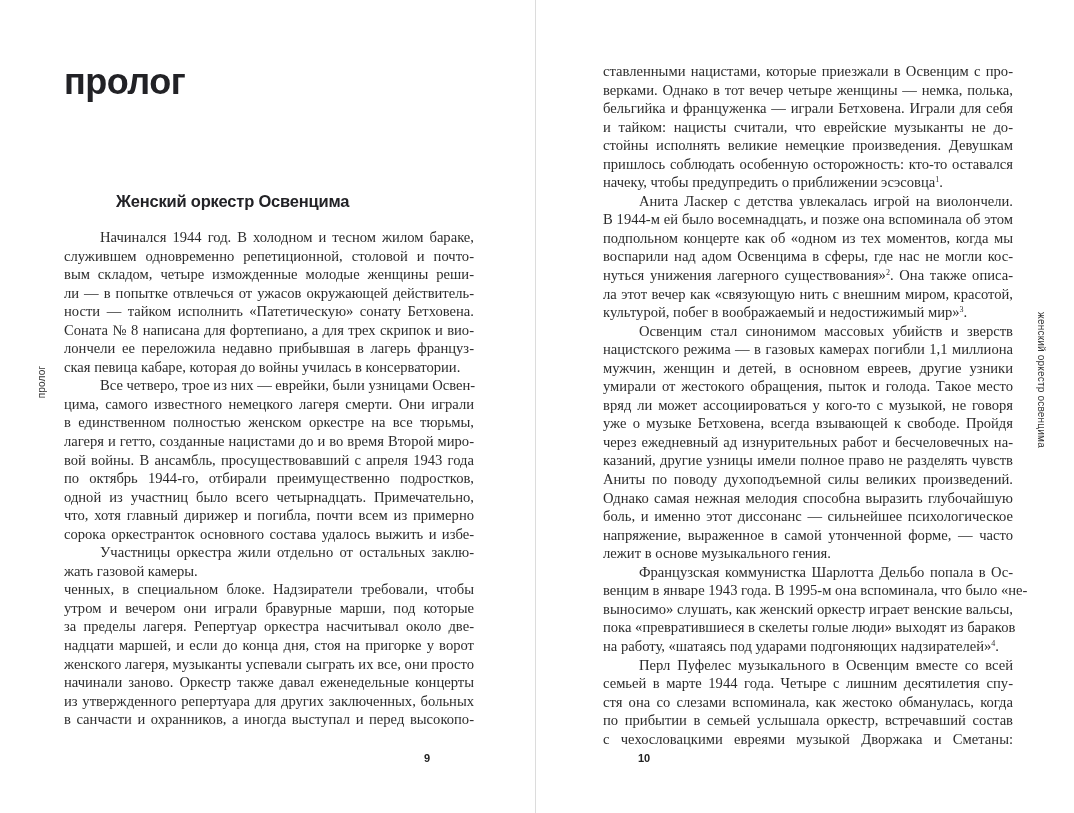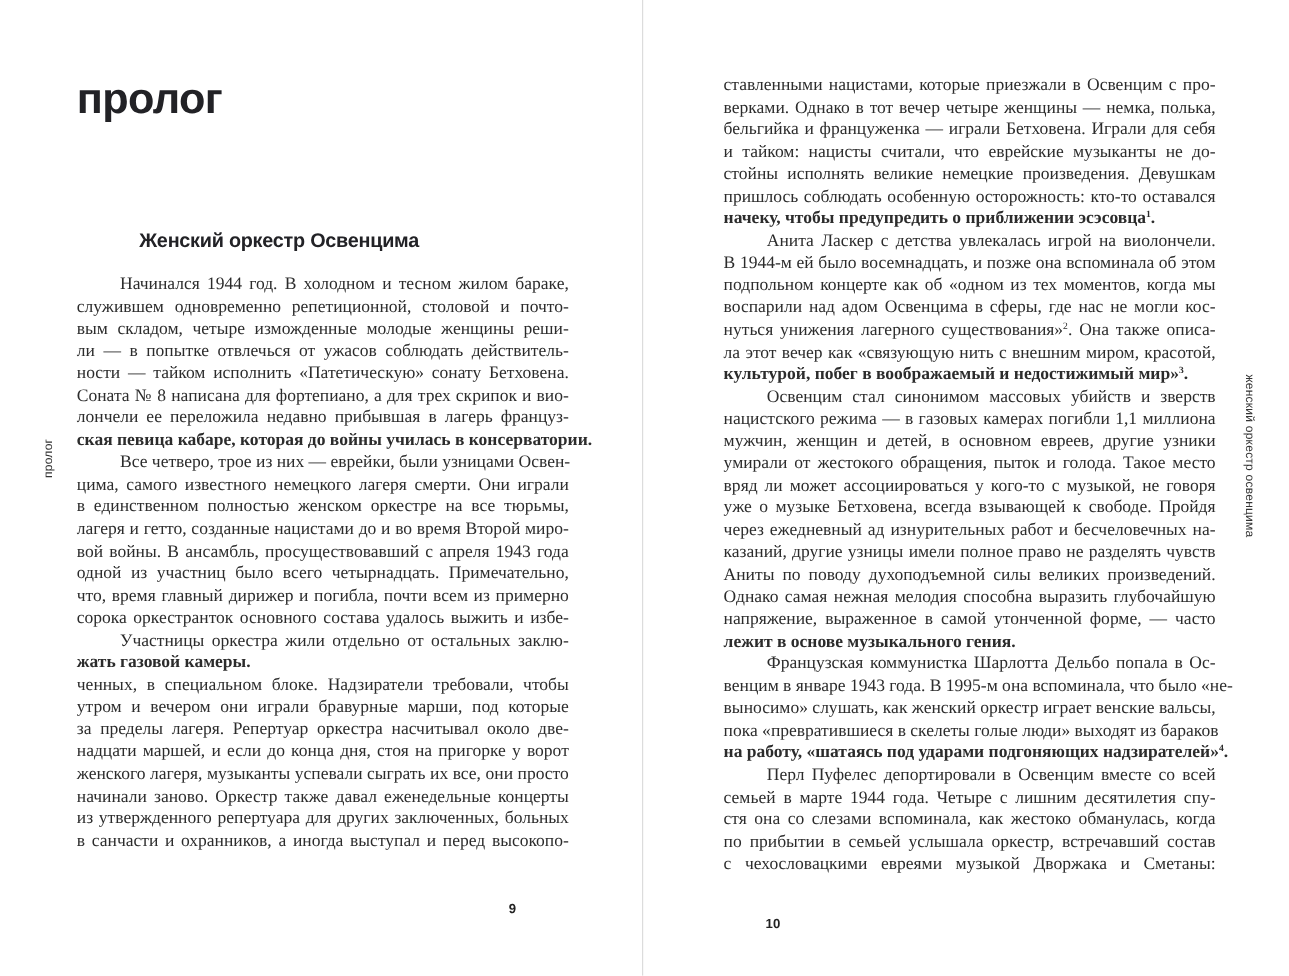--- a/index.html
+++ b/index.html
@@ -23,61 +23,62 @@
   .body-text {
     position: absolute; width: 410px;
     font-family: "Liberation Serif", serif; font-size: 14.6px; color: #2c2c2c;
   }
   .left-body { left: 64px; top: 228px; }
   .right-body { left: 603px; top: 62px; }
   .line {
     display: block; height: 18.55px; line-height: 18.55px;
     white-space: nowrap; text-align: justify; text-align-last: justify;
   }
-  .line.last { text-align-last: left; font-weight: bold; }
+  .line.last { text-align-last: left; }
   .line.indent { padding-left: 36px; }
   sup { font-size: 8px; line-height: 0; vertical-align: 5px; }
 
   .running-head {
     position: absolute; font-family: "Liberation Sans", sans-serif; font-size: 10px; color: #333;
     white-space: nowrap; letter-spacing: 0.2px;
   }
   .running-head-left { left: 22px; top: 382px; transform: translate(-50%, -50%) rotate(-90deg); transform-origin: center; left: 41px; }
   .running-head-right { top: 380px; left: 1041px; transform: translate(-50%, -50%) rotate(90deg); transform-origin: center; }
 
   .folio {
     position: absolute; top: 752px; font-family: "Liberation Sans", sans-serif;
     font-weight: bold; font-size: 11px; color: #222;
   }
   .folio-left { left: 424px; }
-  .folio-right { left: 638px; margin-top: 12px; }
+  .folio-right { left: 638px; }
 </style>
 </head>
 <body>
 
 <div class="spread">
   <div class="page page-left">
     <h1 class="chapter-title">пролог</h1>
     <h2 class="section-title">Женский оркестр Освенцима</h2>
     <div class="body-text left-body" id="left-body">
         <span class="line indent">Начинался 1944 год. В холодном и тесном жилом бараке,</span>
         <span class="line">служившем одновременно репетиционной, столовой и почто-</span>
         <span class="line">вым складом, четыре изможденные молодые женщины реши-</span>
-        <span class="line">ли — в попытке отвлечься от ужасов соблюдать действитель-</span>
+        <span class="line">ли — в попытке отвлечься от ужасов окружающей действитель-</span>
         <span class="line">ности — тайком исполнить «Патетическую» сонату Бетховена.</span>
         <span class="line">Соната № 8 написана для фортепиано, а для трех скрипок и вио-</span>
         <span class="line">лончели ее переложила недавно прибывшая в лагерь француз-</span>
         <span class="line last">ская певица кабаре, которая до войны училась в консерватории.</span>
         <span class="line indent">Все четверо, трое из них — еврейки, были узницами Освен-</span>
         <span class="line">цима, самого известного немецкого лагеря смерти. Они играли</span>
         <span class="line">в единственном полностью женском оркестре на все тюрьмы,</span>
         <span class="line">лагеря и гетто, созданные нацистами до и во время Второй миро-</span>
         <span class="line">вой войны. В ансамбль, просуществовавший с апреля 1943 года</span>
+        <span class="line">по октябрь 1944-го, отбирали преимущественно подростков,</span>
         <span class="line">одной из участниц было всего четырнадцать. Примечательно,</span>
-        <span class="line">что, время главный дирижер и погибла, почти всем из примерно</span>
+        <span class="line">что, хотя главный дирижер и погибла, почти всем из примерно</span>
         <span class="line">сорока оркестранток основного состава удалось выжить и избе-</span>
         <span class="line indent">Участницы оркестра жили отдельно от остальных заклю-</span>
         <span class="line last">жать газовой камеры.</span>
         <span class="line">ченных, в специальном блоке. Надзиратели требовали, чтобы</span>
         <span class="line">утром и вечером они играли бравурные марши, под которые</span>
         <span class="line">за пределы лагеря. Репертуар оркестра насчитывал около две-</span>
         <span class="line">надцати маршей, и если до конца дня, стоя на пригорке у ворот</span>
         <span class="line">женского лагеря, музыканты успевали сыграть их все, они просто</span>
         <span class="line">начинали заново. Оркестр также давал еженедельные концерты</span>
         <span class="line">из утвержденного репертуара для других заключенных, больных</span>
@@ -108,28 +109,29 @@
         <span class="line indent">Освенцим стал синонимом массовых убийств и зверств</span>
         <span class="line">нацистского режима — в газовых камерах погибли 1,1 миллиона</span>
         <span class="line">мужчин, женщин и детей, в основном евреев, другие узники</span>
         <span class="line">умирали от жестокого обращения, пыток и голода. Такое место</span>
         <span class="line">вряд ли может ассоциироваться у кого-то с музыкой, не говоря</span>
         <span class="line">уже о музыке Бетховена, всегда взывающей к свободе. Пройдя</span>
         <span class="line">через ежедневный ад изнурительных работ и бесчеловечных на-</span>
         <span class="line">казаний, другие узницы имели полное право не разделять чувств</span>
         <span class="line">Аниты по поводу духоподъемной силы великих произведений.</span>
         <span class="line">Однако самая нежная мелодия способна выразить глубочайшую</span>
+        <span class="line">боль, и именно этот диссонанс — сильнейшее психологическое</span>
         <span class="line">напряжение, выраженное в самой утонченной форме, — часто</span>
         <span class="line last">лежит в основе музыкального гения.</span>
         <span class="line indent">Французская коммунистка Шарлотта Дельбо попала в Ос-</span>
         <span class="line">венцим в январе 1943 года. В 1995-м она вспоминала, что было «не-</span>
         <span class="line">выносимо» слушать, как женский оркестр играет венские вальсы,</span>
         <span class="line">пока «превратившиеся в скелеты голые люди» выходят из бараков</span>
         <span class="line last">на работу, «шатаясь под ударами подгоняющих надзирателей»<sup>4</sup>.</span>
-        <span class="line indent">Перл Пуфелес депортировали в Освенцим вместе со всей</span>
+        <span class="line indent">Перл Пуфелес музыкального в Освенцим вместе со всей</span>
         <span class="line">семьей в марте 1944 года. Четыре с лишним десятилетия спу-</span>
         <span class="line">стя она со слезами вспоминала, как жестоко обманулась, когда</span>
         <span class="line">по прибытии в семьей услышала оркестр, встречавший состав</span>
         <span class="line">с чехословацкими евреями музыкой Дворжака и Сметаны:</span>
       </div>
     <div class="running-head running-head-right">женский оркестр освенцима</div>
     <div class="folio folio-right">10</div>
   </div>
 </div>
 

